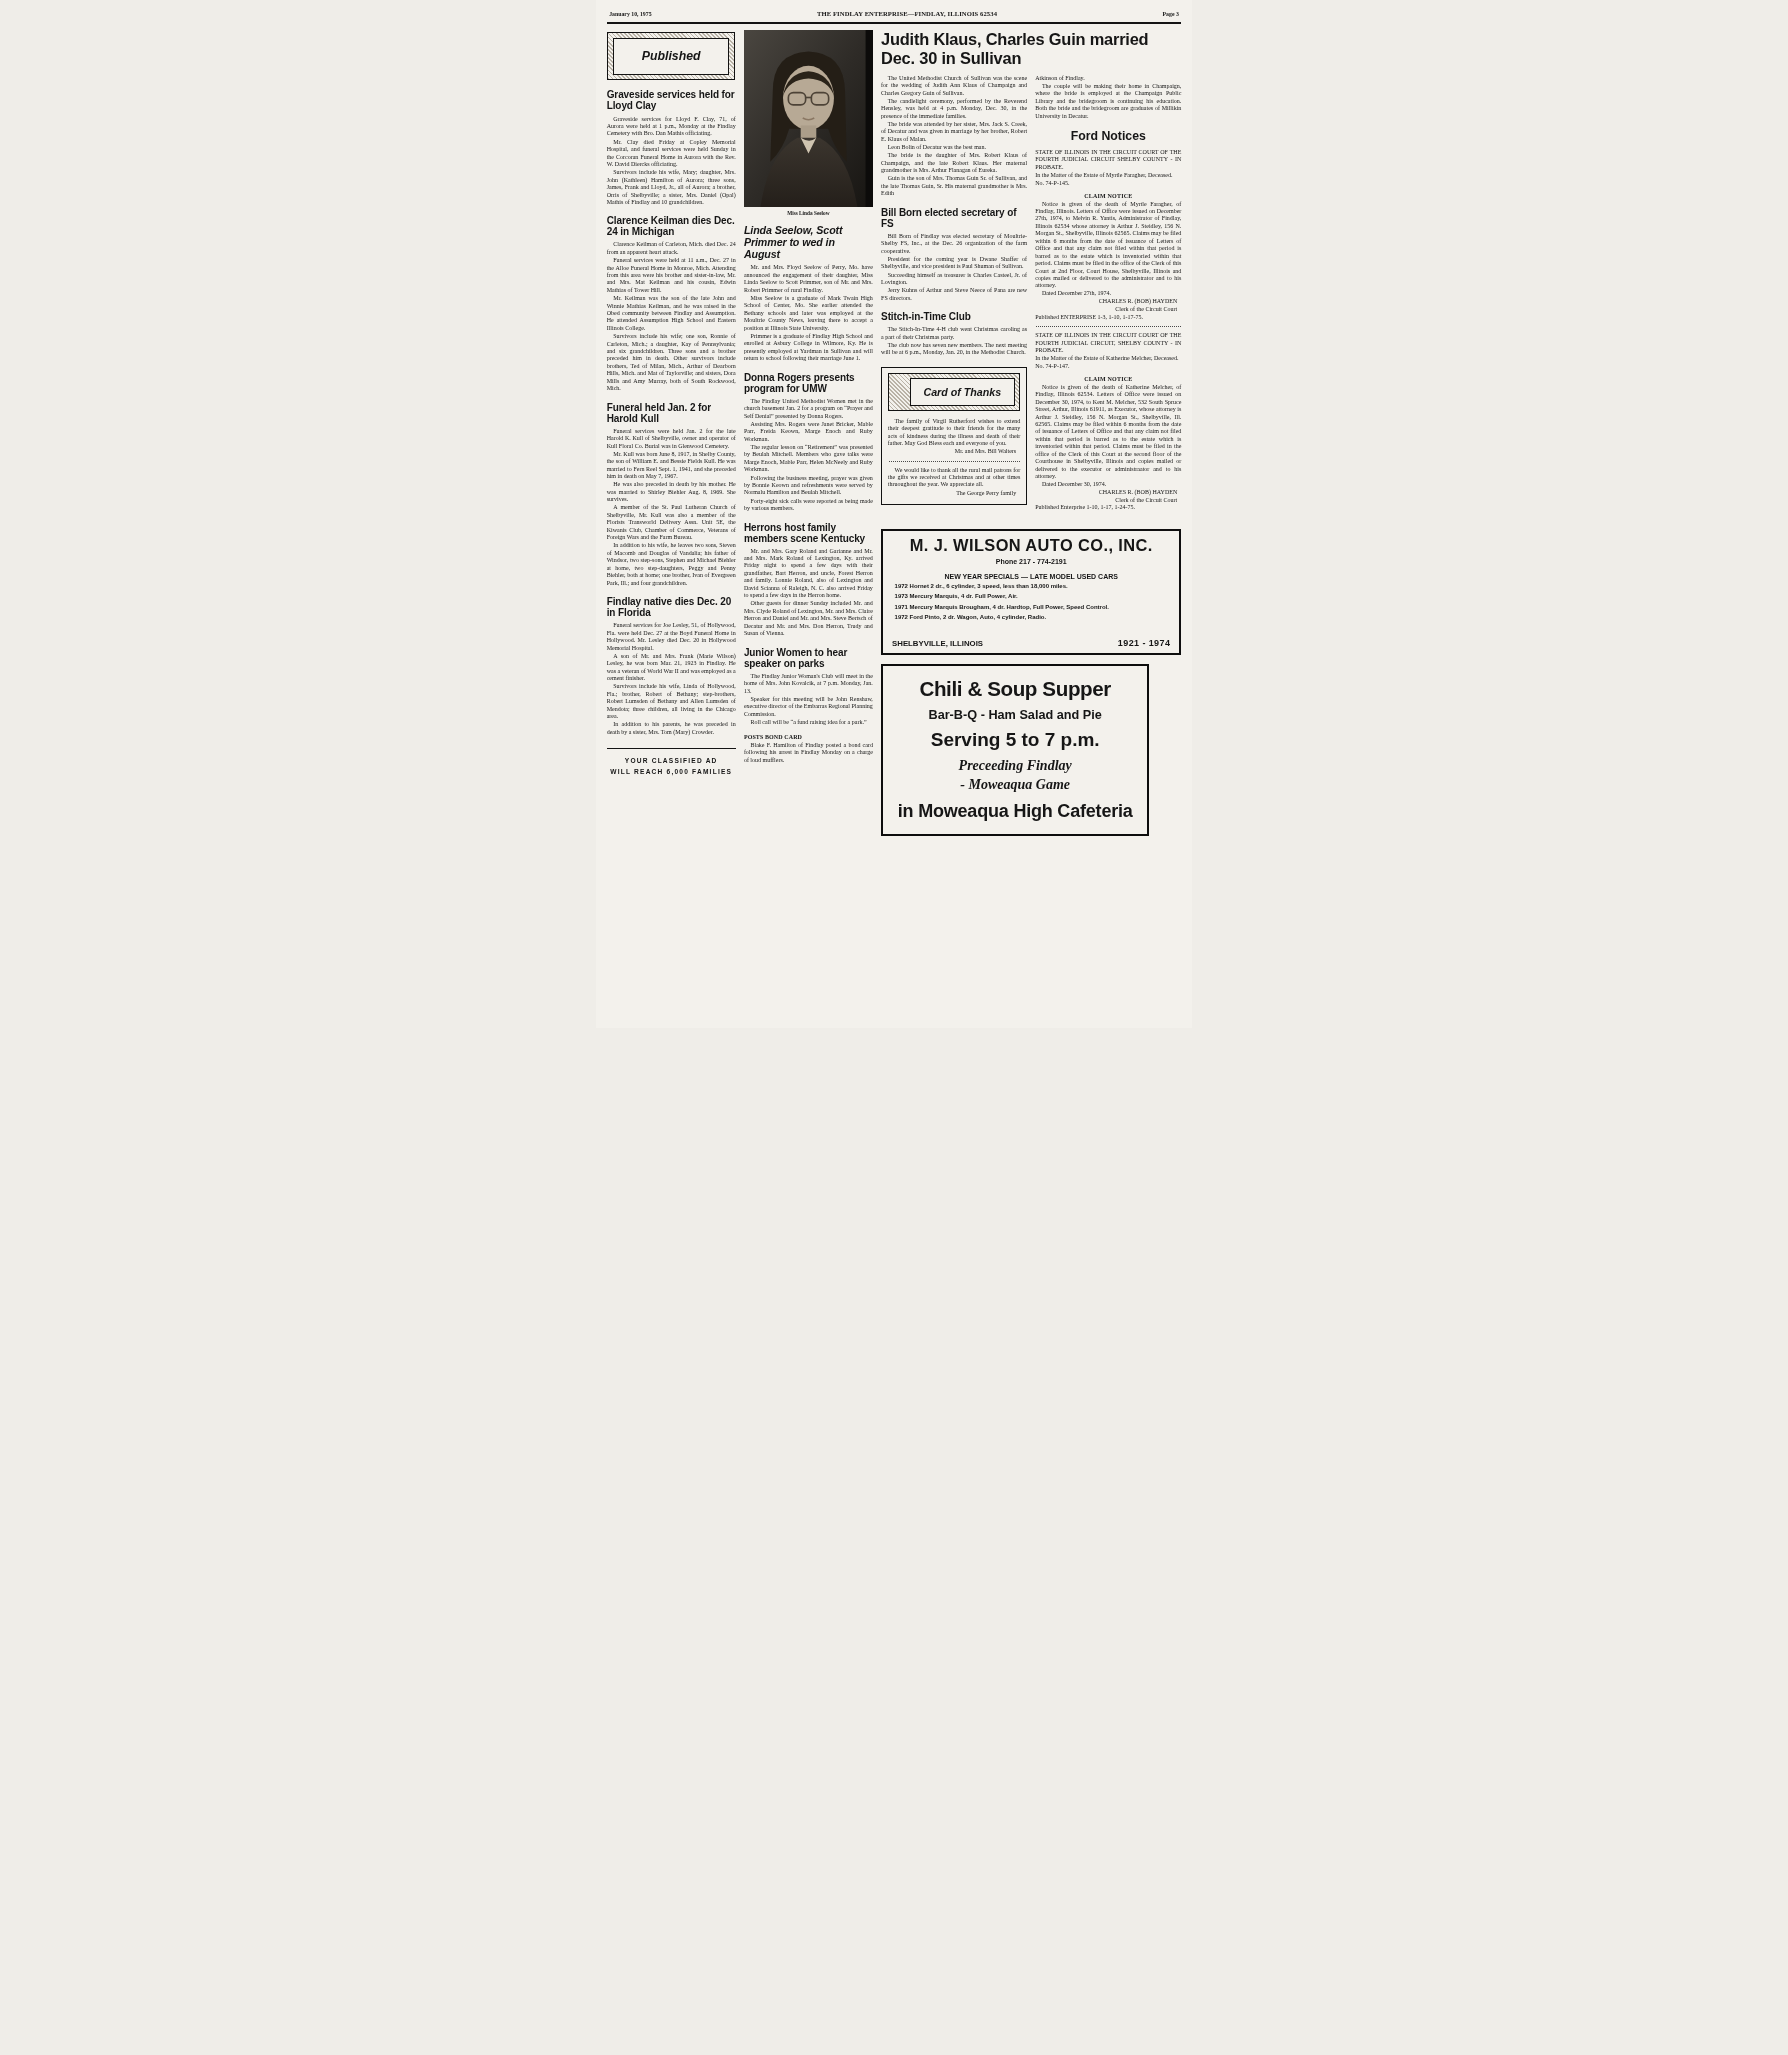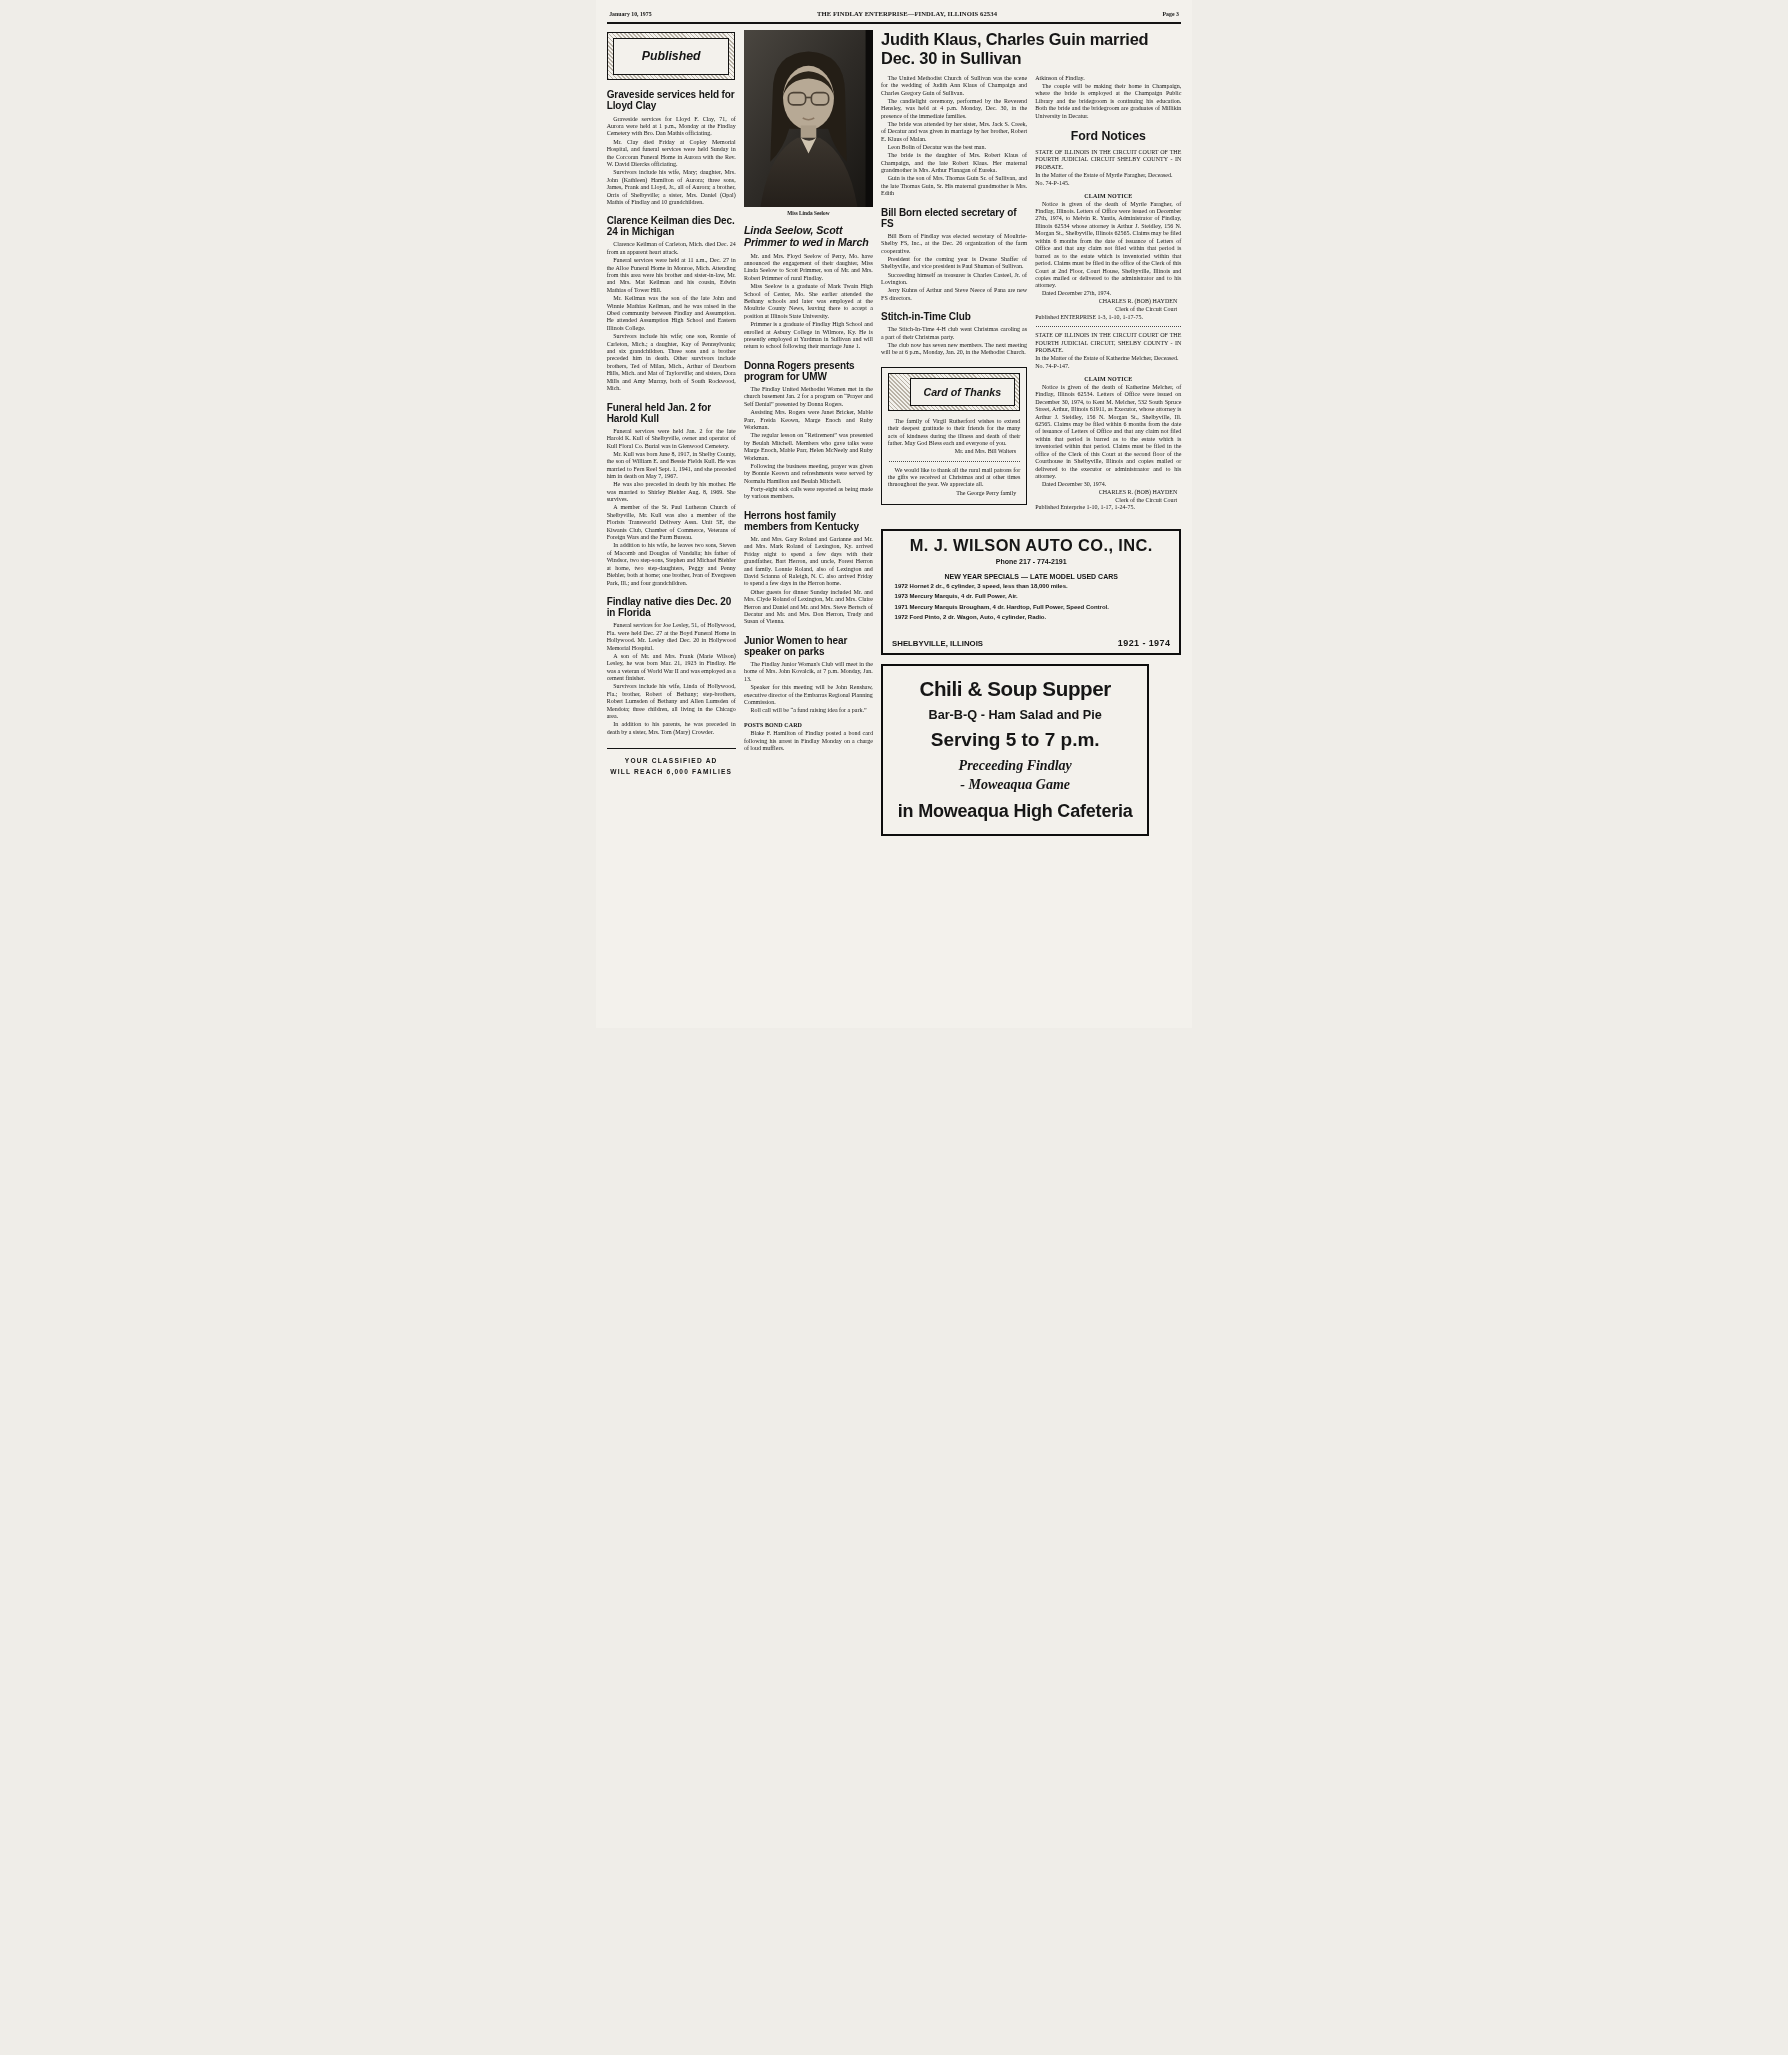--- a/index.html
+++ b/index.html
@@ -163,41 +163,41 @@
           <path d="M143 214 Q157 222 171 214" fill="none" stroke="#8a7763" stroke-width="4"></path>
 
           <rect x="138" y="232" width="38" height="34" fill="#ab9d89"></rect>
           <path d="M40 430 Q60 300 130 262 L184 262 Q254 300 276 430 Z" fill="url(#swt)"></path>
           <path d="M138 262 L157 300 L176 262 Q160 276 138 262Z" fill="#cfc4b0"></path>
         </svg>
         <figcaption class="photo-caption">Miss Linda Seelow</figcaption>
       </figure>
 
       <article>
-        <h2 class="headline italic">Linda Seelow, Scott Primmer to wed in March</h2>
+        <h2 class="headline italic">Linda Seelow, Scott Primmer to wed in August</h2>
         <div>
             <p>Mr. and Mrs. Floyd Seelow of Perry, Mo. have announced the engagement of their daughter, Miss Linda Seelow to Scott Primmer, son of Mr. and Mrs. Robert Primmer of rural Findlay.</p>
             <p>Miss Seelow is a graduate of Mark Twain High School of Center, Mo. She earlier attended the Bethany schools and later was employed at the Moultrie County News, leaving there to accept a position at Illinois State University.</p>
             <p>Primmer is a graduate of Findlay High School and enrolled at Asbury College in Wilmore, Ky. He is presently employed at Yardman in Sullivan and will return to school following their marriage June 1.</p>
           </div>
       </article>
 
       <article>
         <h2 class="headline">Donna Rogers presents program for UMW</h2>
         <div>
             <p>The Findlay United Methodist Women met in the church basement Jan. 2 for a program on “Prayer and Self Denial” presented by Donna Rogers.</p>
             <p>Assisting Mrs. Rogers were Janet Bricker, Mable Parr, Freida Keown, Marge Enoch and Ruby Workman.</p>
             <p>The regular lesson on “Retirement” was presented by Beulah Mitchell. Members who gave talks were Marge Enoch, Mable Parr, Helen McNeely and Ruby Workman.</p>
             <p>Following the business meeting, prayer was given by Bonnie Keown and refreshments were served by Normalu Hamilton and Beulah Mitchell.</p>
             <p>Forty-eight sick calls were reported as being made by various members.</p>
           </div>
       </article>
 
       <article>
-        <h2 class="headline">Herrons host family members from Kentucky</h2>
+        <h2 class="headline">Herrons host family members scene Kentucky</h2>
         <div>
             <p>Mr. and Mrs. Gary Roland and Garianne and Mr. and Mrs. Mark Roland of Lexington, Ky. arrived Friday night to spend a few days with their grandfather, Bart Herron, and uncle, Forest Herron and family. Lonnie Roland, also of Lexington and David Scianna of Raleigh, N. C. also arrived Friday to spend a few days in the Herron home.</p>
             <p>Other guests for dinner Sunday included Mr. and Mrs. Clyde Roland of Lexington, Mr. and Mrs. Claire Herron and Daniel and Mr. and Mrs. Steve Bertsch of Decatur and Mr. and Mrs. Don Herron, Trudy and Susan of Vienna.</p>
           </div>
       </article>
 
       <article>
         <h2 class="headline">Junior Women to hear speaker on parks</h2>
         <div>
             <p>The Findlay Junior Woman's Club will meet in the home of Mrs. John Kovalcik, at 7 p.m. Monday, Jan. 13.</p>

